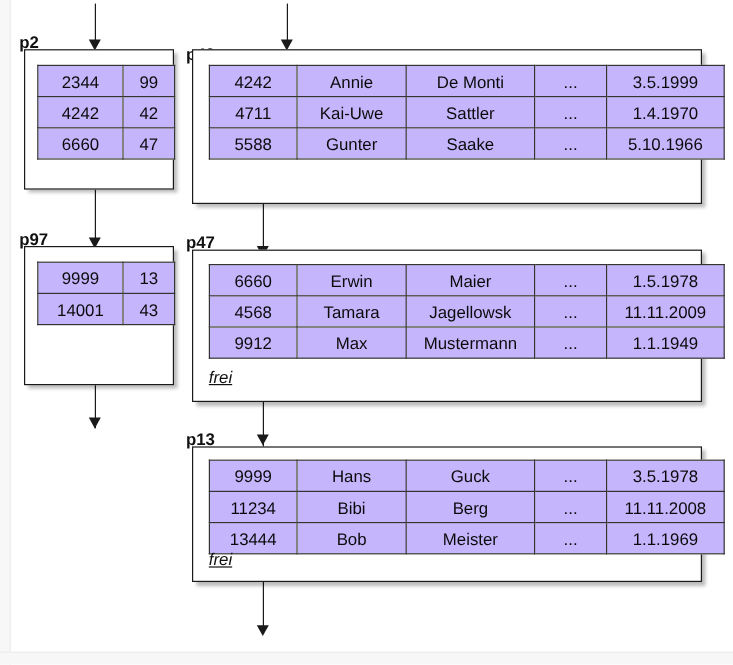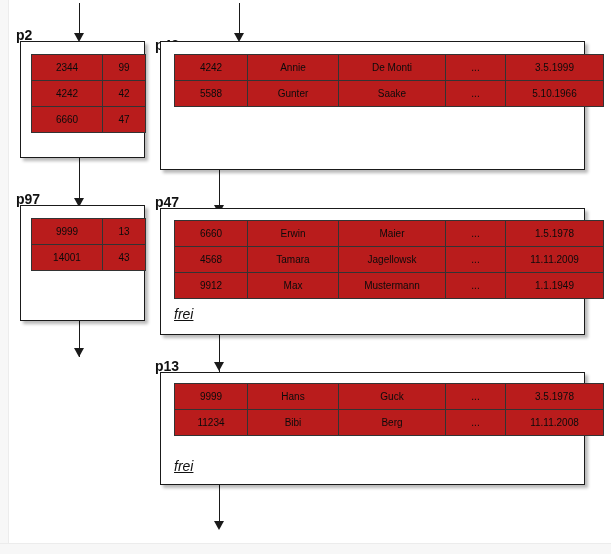--- a/index.html
+++ b/index.html
@@ -54,27 +54,27 @@
   .rec-table {
     position: absolute;
     border-collapse: collapse;
     table-layout: fixed;
     background: #ffffff;
   }
   .rec-table td {
     border: 1.2px solid #333333;
     text-align: center;
     vertical-align: middle;
-    font-size: 10px;
+    font-size: 14px;
     color: #0b0b0b;
     height: 25px;
     padding: 0 2px;
     white-space: nowrap;
     overflow: hidden;
-    background: #b91c1c;
+    background: #c4b5fd;
   }
   .frei {
     position: absolute;
     font-style: italic;
     font-size: 14px;
     color: #111111;
     text-decoration: underline;
   }
 
   
@@ -159,20 +159,27 @@
   <table class="rec-table" style="left:174px; top:54px; width:404px;">
     <tbody>
       <tr>
         <td style="width:68px;">4242</td>
         <td style="width:86px;">Annie</td>
         <td style="width:102px;">De Monti</td>
         <td style="width:55px;">...</td>
         <td style="width:93px;">3.5.1999</td>
       </tr>
       <tr>
+        <td>4711</td>
+        <td>Kai-Uwe</td>
+        <td>Sattler</td>
+        <td>...</td>
+        <td>1.4.1970</td>
+      </tr>
+      <tr>
         <td>5588</td>
         <td>Gunter</td>
         <td>Saake</td>
         <td>...</td>
         <td>5.10.1966</td>
       </tr>
     </tbody>
   </table>
 
   <div class="page-label" style="left:155px; top:194px;">p47</div>
@@ -215,17 +222,24 @@
         <td style="width:55px;">...</td>
         <td style="width:93px;">3.5.1978</td>
       </tr>
       <tr>
         <td>11234</td>
         <td>Bibi</td>
         <td>Berg</td>
         <td>...</td>
         <td>11.11.2008</td>
       </tr>
+      <tr>
+        <td>13444</td>
+        <td>Bob</td>
+        <td>Meister</td>
+        <td>...</td>
+        <td>1.1.1969</td>
+      </tr>
     </tbody>
   </table>
   <div class="frei" style="left:174px; top:458px;">frei</div>
 
 </div>
 
 </body></html>

